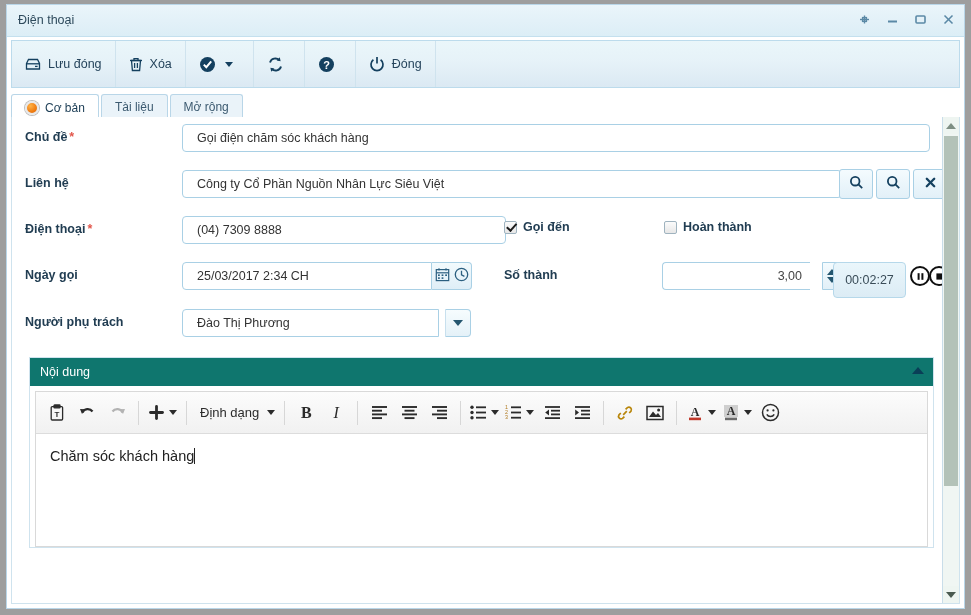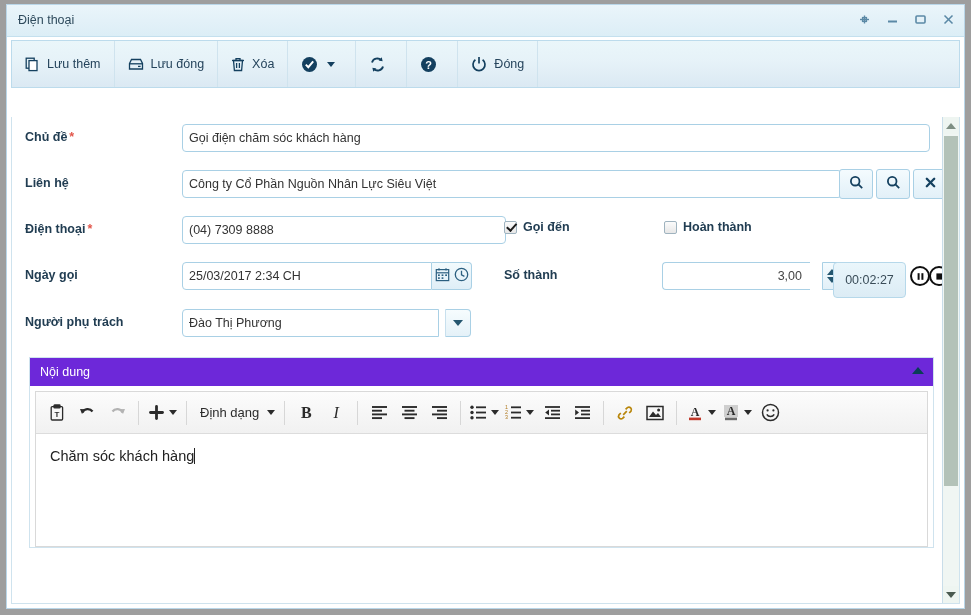--- a/index.html
+++ b/index.html
@@ -141,21 +141,21 @@
   }
   .req { color: #e2574c; font-weight: bold; margin-left: 2px; }
   .fld {
     position: absolute;
     height: 28px;
     border: 1px solid #a9d0e5;
     border-radius: 4px;
     background: #fff;
     font-size: 12.5px;
     color: #333;
-    padding: 0 6px;
+    padding: 0 14px;
     outline: none;
     font-family: "Liberation Sans", sans-serif;
   }
   .fld::placeholder { color: #9aa7b0; }
   .btn-sq {
     position: absolute;
     width: 34px; height: 30px;
     border: 1px solid #a9d0e5;
     border-radius: 3px;
     background: linear-gradient(to bottom, #f4fbfe 0%, #e2f0f8 100%);
@@ -259,21 +259,21 @@
   
   .panel {
     position: absolute;
     left: 17px; top: 240px;
     width: 905px;
     border: 1px solid #cfe3ee;
     background: #fff;
   }
   .panel-head {
     height: 27px;
-    background: #6d28d9;
+    background: #0f766e;
     display: flex;
     align-items: center;
     padding: 14px 10px;
     color: #fff;
     font-size: 12.5px;
     position: relative;
   }
   .panel-collapse {
     position: absolute;
     right: 9px; top: 9px;
@@ -396,31 +396,20 @@
               <line x1="10.5" y1="2.5" x2="2.5" y2="10.5"></line>
             </g>
           </svg>
       </div>
     </div>
   </div>
 
   <div class="toolbar">
     <div class="tb-item">
       <span class="tb-icon">
-        <svg width="15" height="15" viewBox="0 0 15 15">
-            <g fill="none" stroke="#14405f" stroke-width="1.3">
-              <rect x="1.2" y="1.2" width="8" height="10"></rect>
-              <rect x="4" y="3.6" width="8" height="10" fill="#fff"></rect>
-            </g>
-          </svg>
-      </span>
-      <span>Lưu thêm</span>
-    </div>
-    <div class="tb-item">
-      <span class="tb-icon">
         <svg width="16" height="15" viewBox="0 0 16 15">
             <g fill="none" stroke="#14405f" stroke-width="1.3">
               <path d="M1.5 6.5 L3.5 2.5 L12.5 2.5 L14.5 6.5 L14.5 12 L1.5 12 Z"></path>
               <line x1="1.5" y1="6.8" x2="14.5" y2="6.8"></line>
               <line x1="10" y1="9.4" x2="12.6" y2="9.4"></line>
             </g>
           </svg>
       </span>
       <span>Lưu đóng</span>
     </div>
@@ -477,20 +466,32 @@
               <path d="M4.4 3.8 A6 6 0 1 0 11.6 3.8"></path>
               <line x1="8" y1="1" x2="8" y2="7.6"></line>
             </g>
           </svg>
       </span>
       <span>Đóng</span>
     </div>
     <div class="tb-item tb-spacer"></div>
   </div>
 
+  <div class="tabs">
+    <div class="tab active">
+      <span class="tab-dot"></span>
+      <span>Cơ bản</span>
+    </div>
+    <div class="tab">
+      <span>Tài liệu</span>
+    </div>
+    <div class="tab">
+      <span>Mở rộng</span>
+    </div>
+  </div>
 
   <div class="body-area">
     <div class="form-scroll">
 
       <div class="lbl" style="left:13px; top:13px;">
         <span>Chủ đề</span><span class="req">*</span>
       </div>
       <input class="fld" style="left: 170px; top: 7px; width: 748px;" readonly="" value="Gọi điện chăm sóc khách hàng">
 
       <div class="lbl" style="left:13px; top:59px;">Liên hệ</div>

